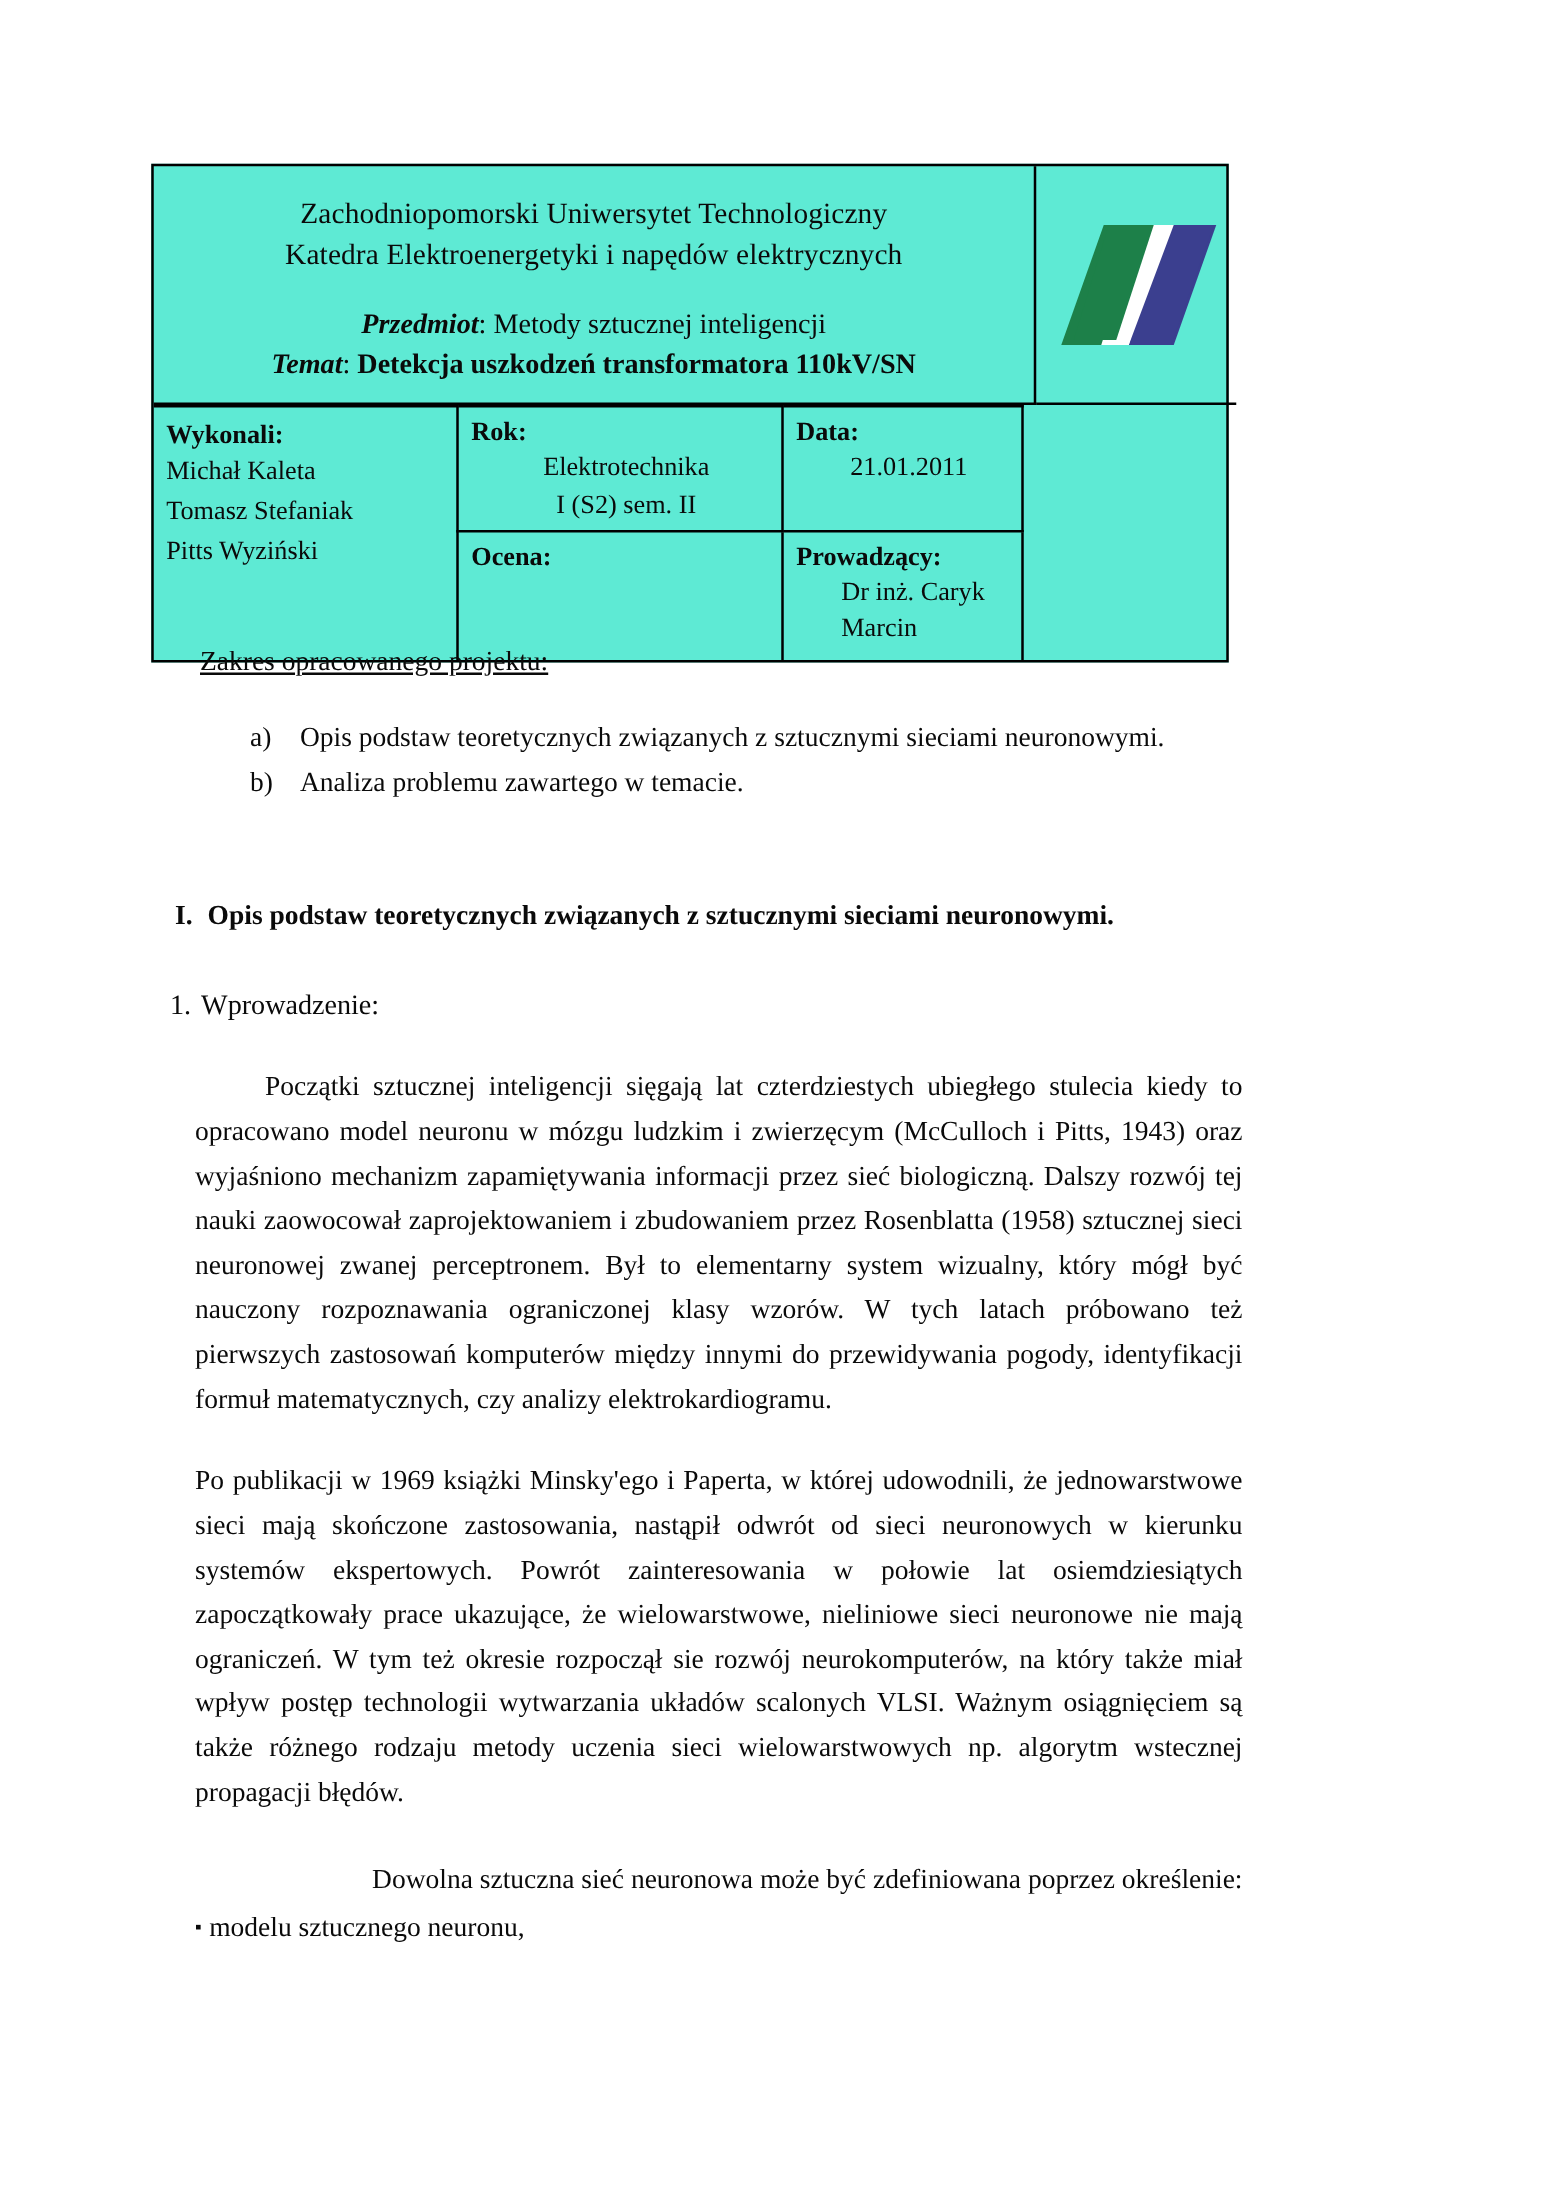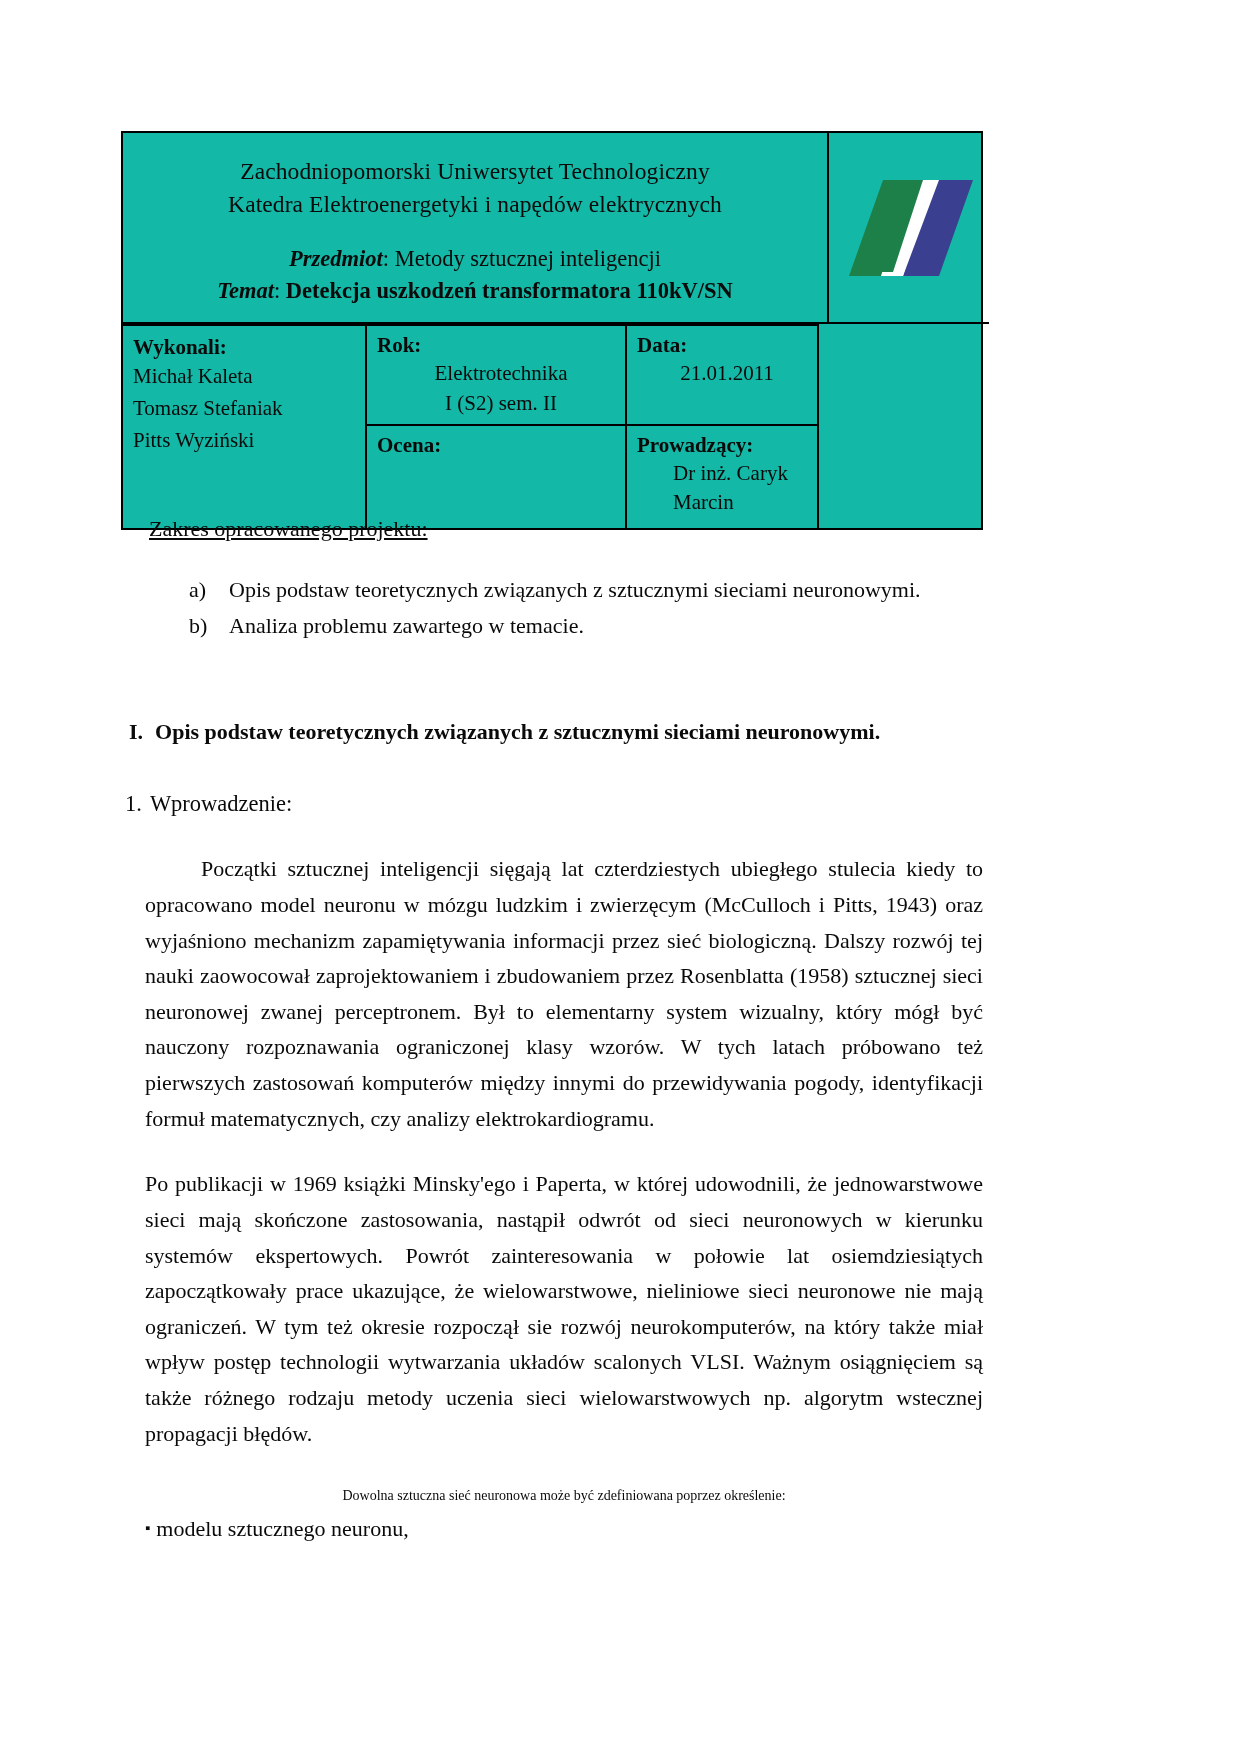--- a/index.html
+++ b/index.html
@@ -24,21 +24,21 @@
   }
 
   
   .header-table {
     position: absolute;
     left: 121px;
     top: 131px;
     width: 858px;
     border: 2.5px solid #000;
     border-collapse: collapse;
-    background: #14b8a6;
+    background: #5eead4;
   }
   .header-table table {
     border-collapse: collapse;
     width: 100%;
     table-layout: fixed;
   }
   .title-cell {
     border-bottom: 2.5px solid #000;
     border-right: 2.5px solid #000;
     padding: 22px 6px 16px 6px;
@@ -153,21 +153,21 @@
   .tail-cell {
     border: none !important;
     width: 160px;
   }
   .centered { text-align: center; }
   .indent-1 { padding-left: 36px; }
 
   
   .body-wrap {
     position: absolute;
-    left: 145px;
+    left: 156px;
     top: 516px;
     width: 838px;
   }
   .scope-title {
     font-size: 22px;
     text-decoration: underline;
     margin: 0 0 0 4px;
   }
   ol.scope-list {
     list-style: none;
@@ -202,24 +202,24 @@
     font-size: 22px;
     line-height: 1.62;
     text-align: justify;
     margin: 34px 0 0 0;
     -webkit-hyphens: none;
     hyphens: none;
   }
   p.para.first { text-indent: 56px; }
   p.para.tight { margin-top: 30px; }
   p.lead-line {
-    font-size: 14px;
+    font-size: 22px;
     line-height: 1.62;
     margin: 34px 0 0 0;
-    text-align: center;
+    text-align: right;
   }
   p.bullet-line {
     font-size: 22px;
     line-height: 1.5;
     margin: 4px 0 0 0;
     text-align: left;
   }
   p.bullet-line .sq {
     font-size: 15px;
     vertical-align: 3px;

